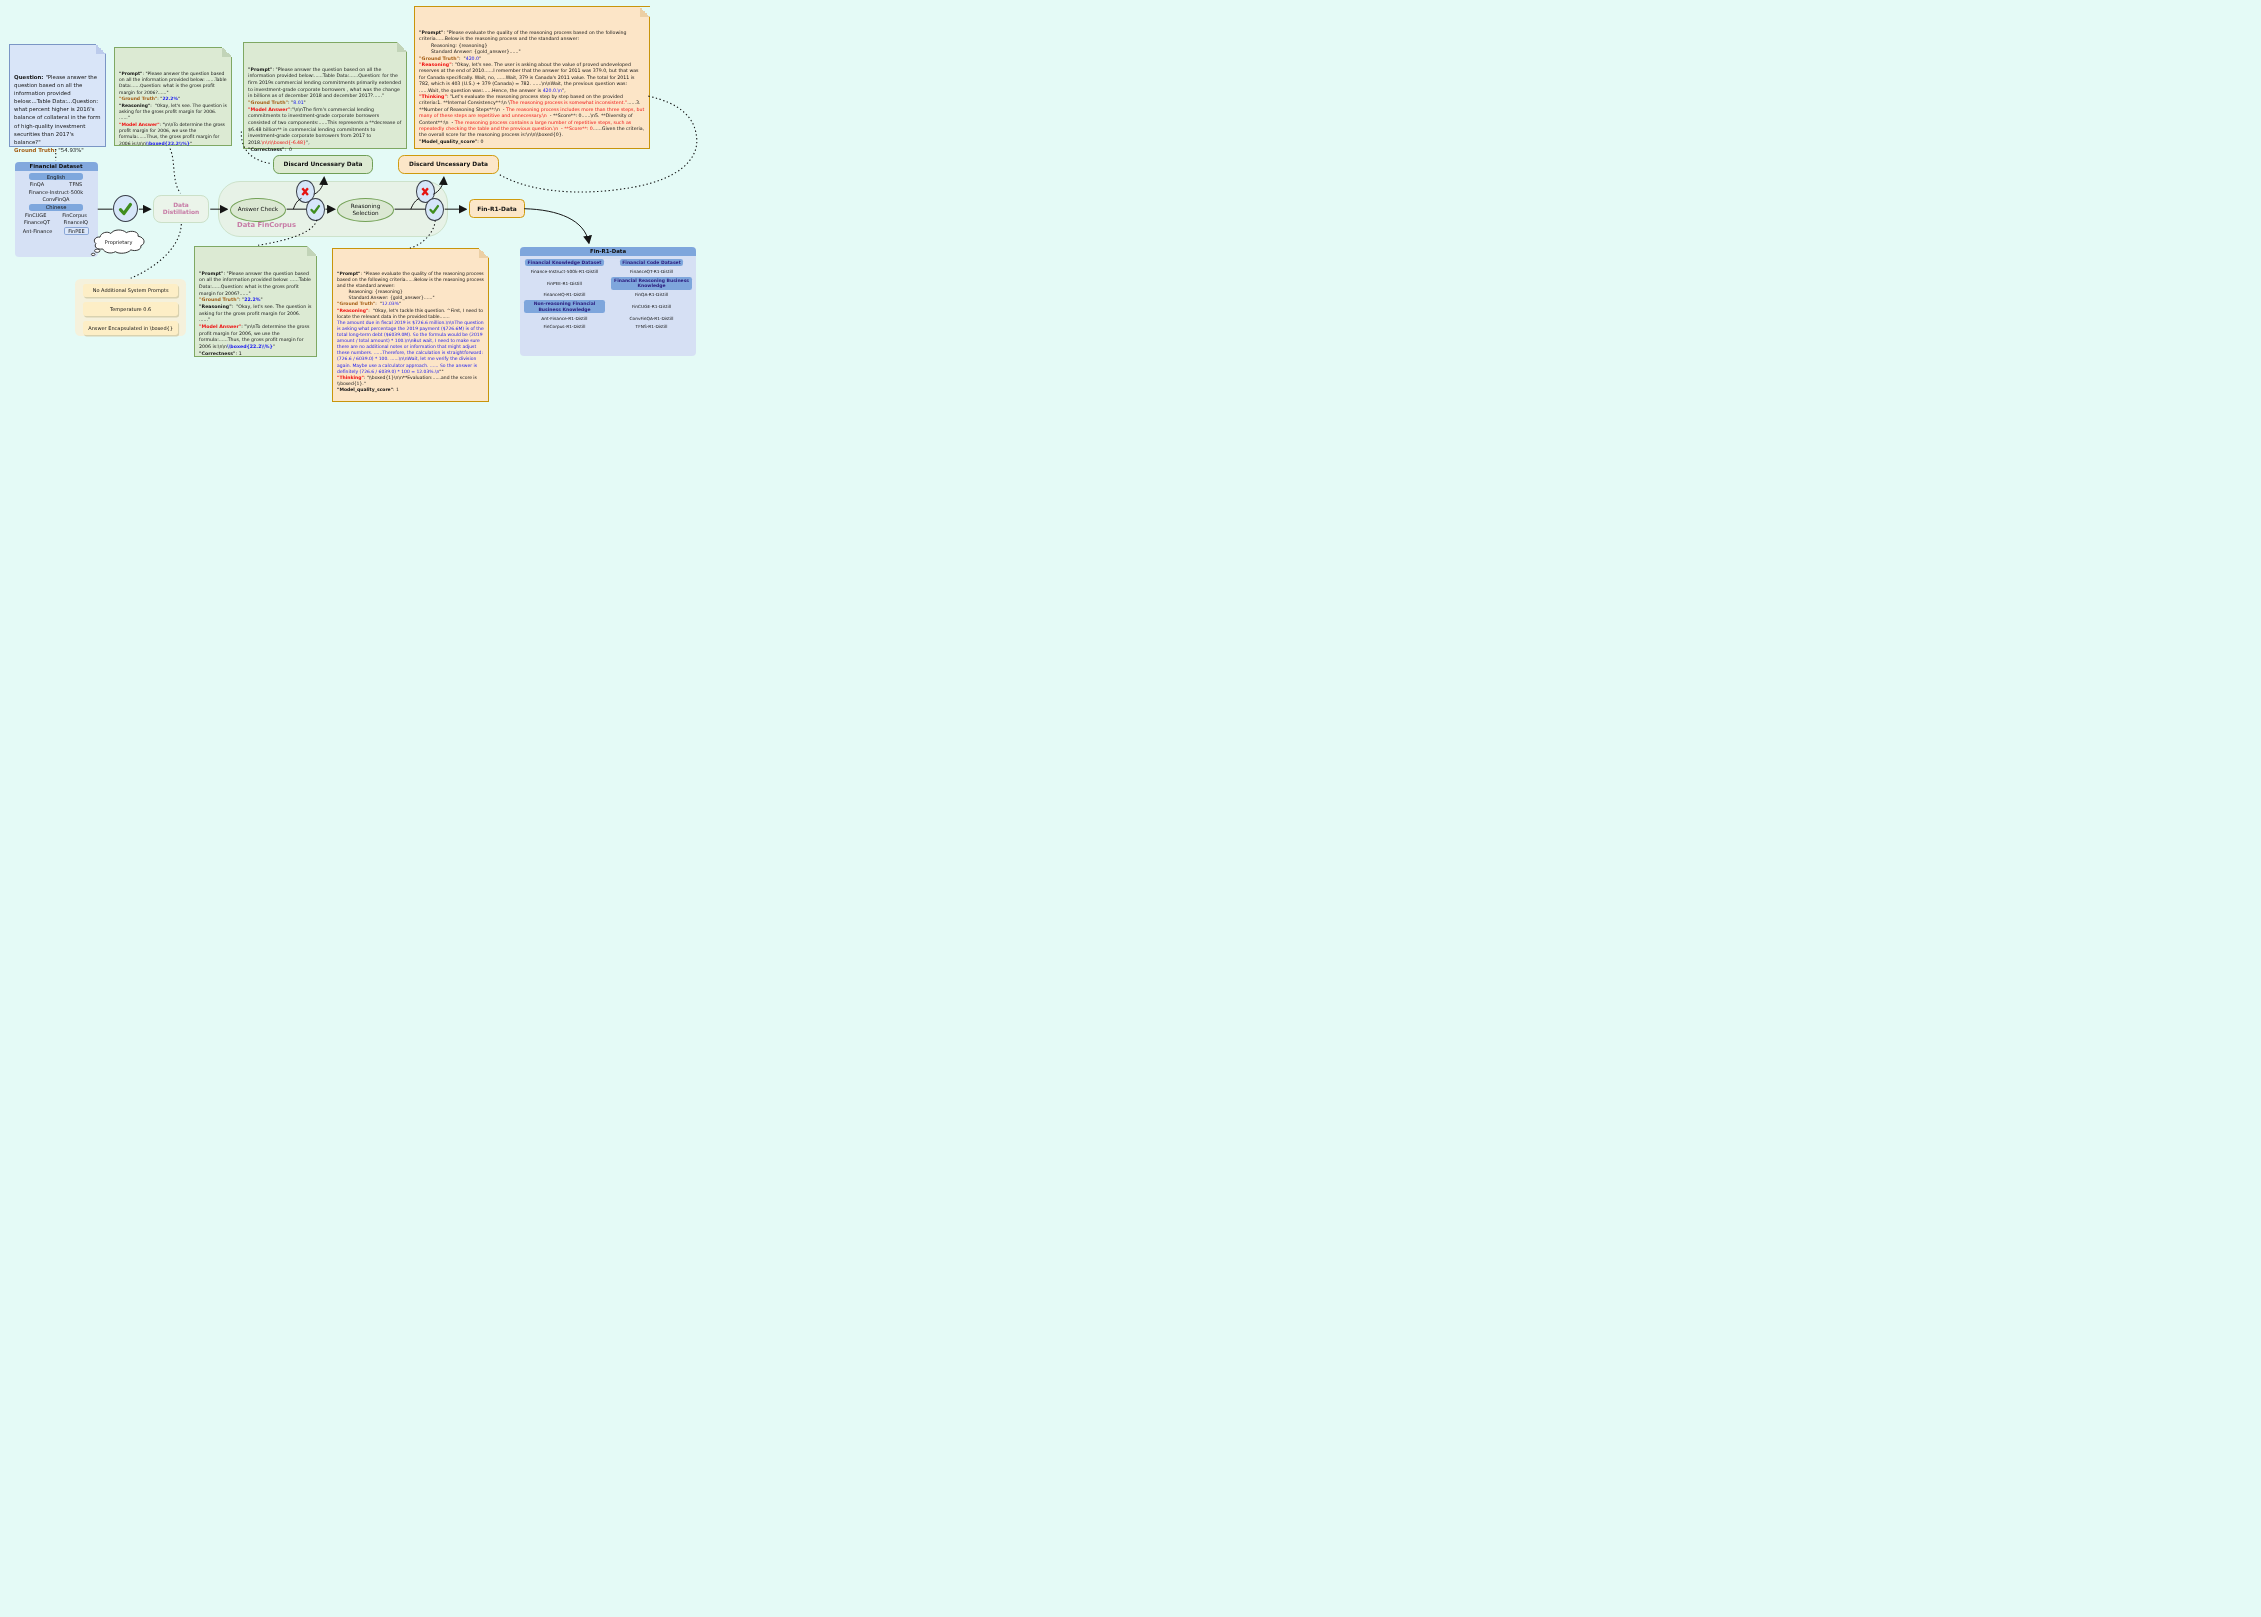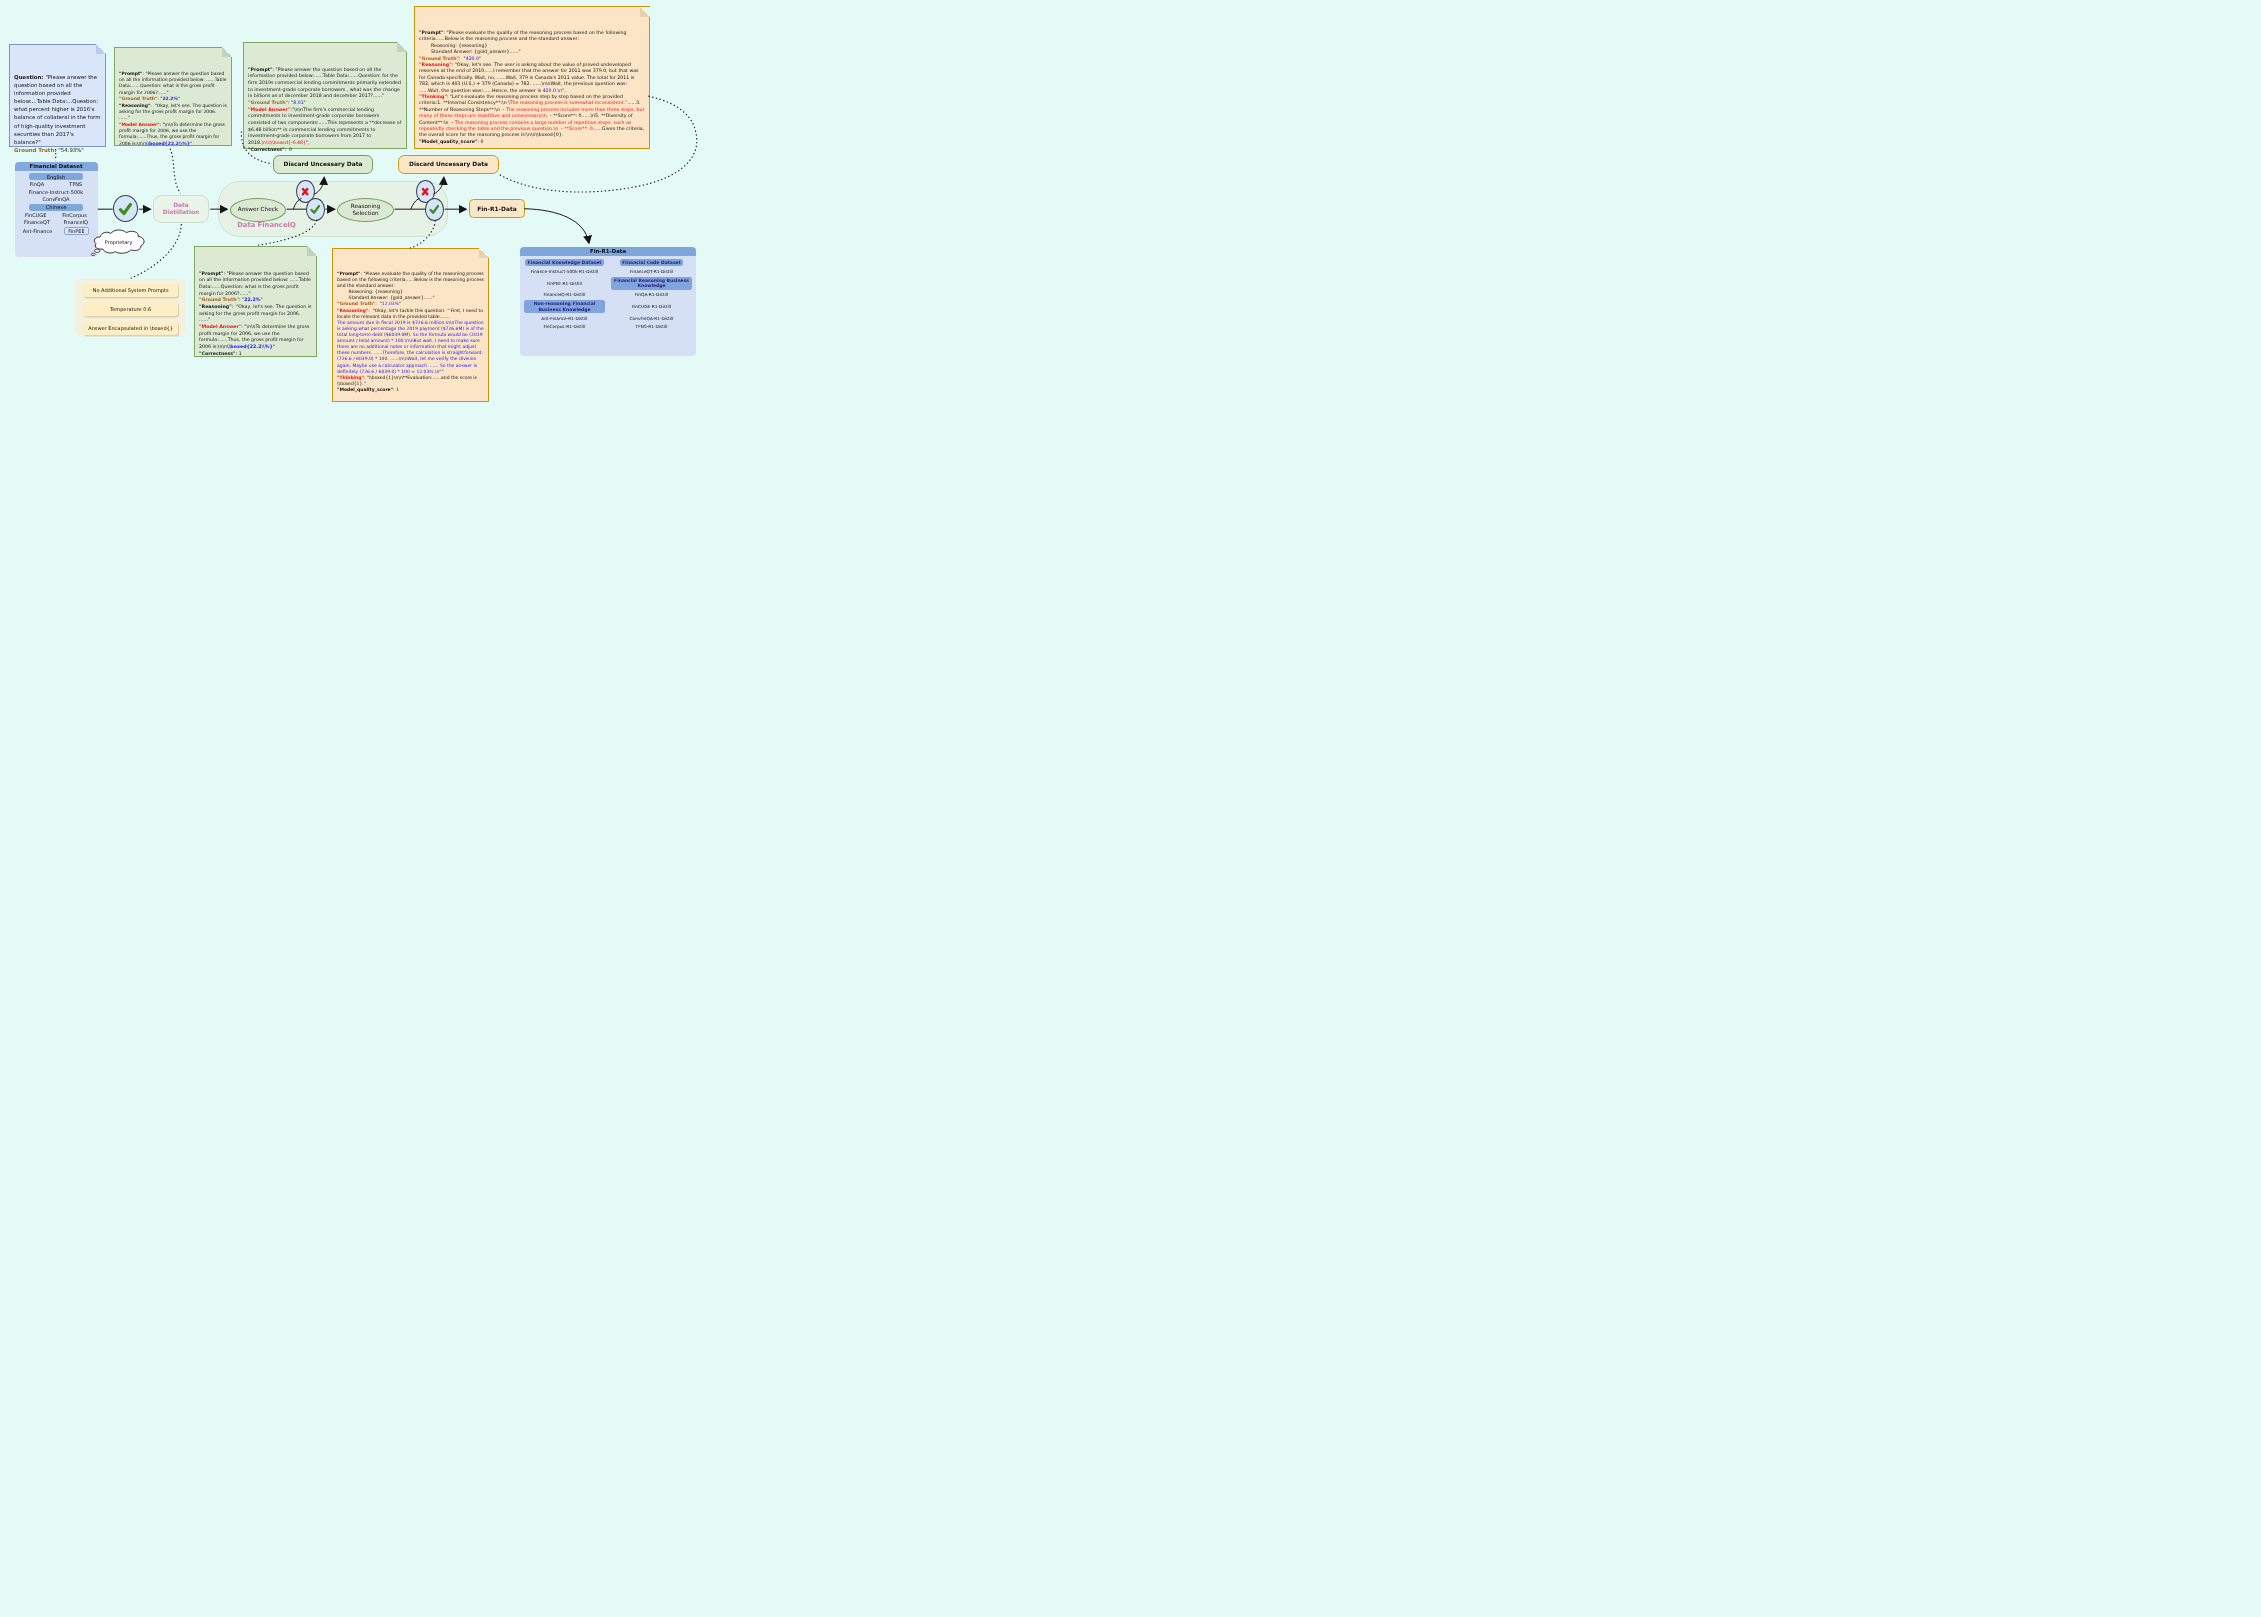--- a/index.html
+++ b/index.html
@@ -163,21 +163,21 @@
   <svg class="cloud-svg" width="59" height="33" viewBox="0 0 130 72">
     <ellipse cx="7" cy="60" rx="4" ry="2.6" fill="#ffffff" stroke="#222" stroke-width="1.8"></ellipse>
     <ellipse cx="16" cy="52" rx="6" ry="3.6" fill="#ffffff" stroke="#222" stroke-width="1.8"></ellipse>
     <path d="M28,48 C16,50 8,44 13,36 C5,30 12,20 22,22 C24,12 38,8 46,14 C52,4 72,4 80,12 C92,6 108,10 106,20 C120,22 124,36 112,41 C114,50 100,54 90,50 C84,58 64,60 56,54 C46,60 32,56 28,48 Z" fill="#ffffff" stroke="#222" stroke-width="2"></path>
     <text x="63" y="37" text-anchor="middle" font-size="11" fill="#111">Proprietary</text>
   </svg>
 
   <div class="soft-box dd">Data Distillation</div>
 
   <div class="df-container"></div>
-  <div class="df-label">Data FinanceIQ</div>
+  <div class="df-label">Data FinCorpus</div>
 
   <div class="ellipse" style="left:230px;top:198px;width:56px;height:23.5px;">Answer Check</div>
   <div class="ellipse" style="left:337px;top:198px;width:57px;height:23.5px;">Reasoning Selection</div>
 
   <div class="discard green" style="left:273px;top:155px;width:100px;">Discard Uncessary Data</div>
   <div class="discard orange" style="left:398px;top:155px;width:101px;">Discard Uncessary Data</div>
 
   <div class="finr1-node">Fin-R1-Data</div>
 
   <div class="oval" style="left:113px;top:195px;width:25px;height:27px;">

